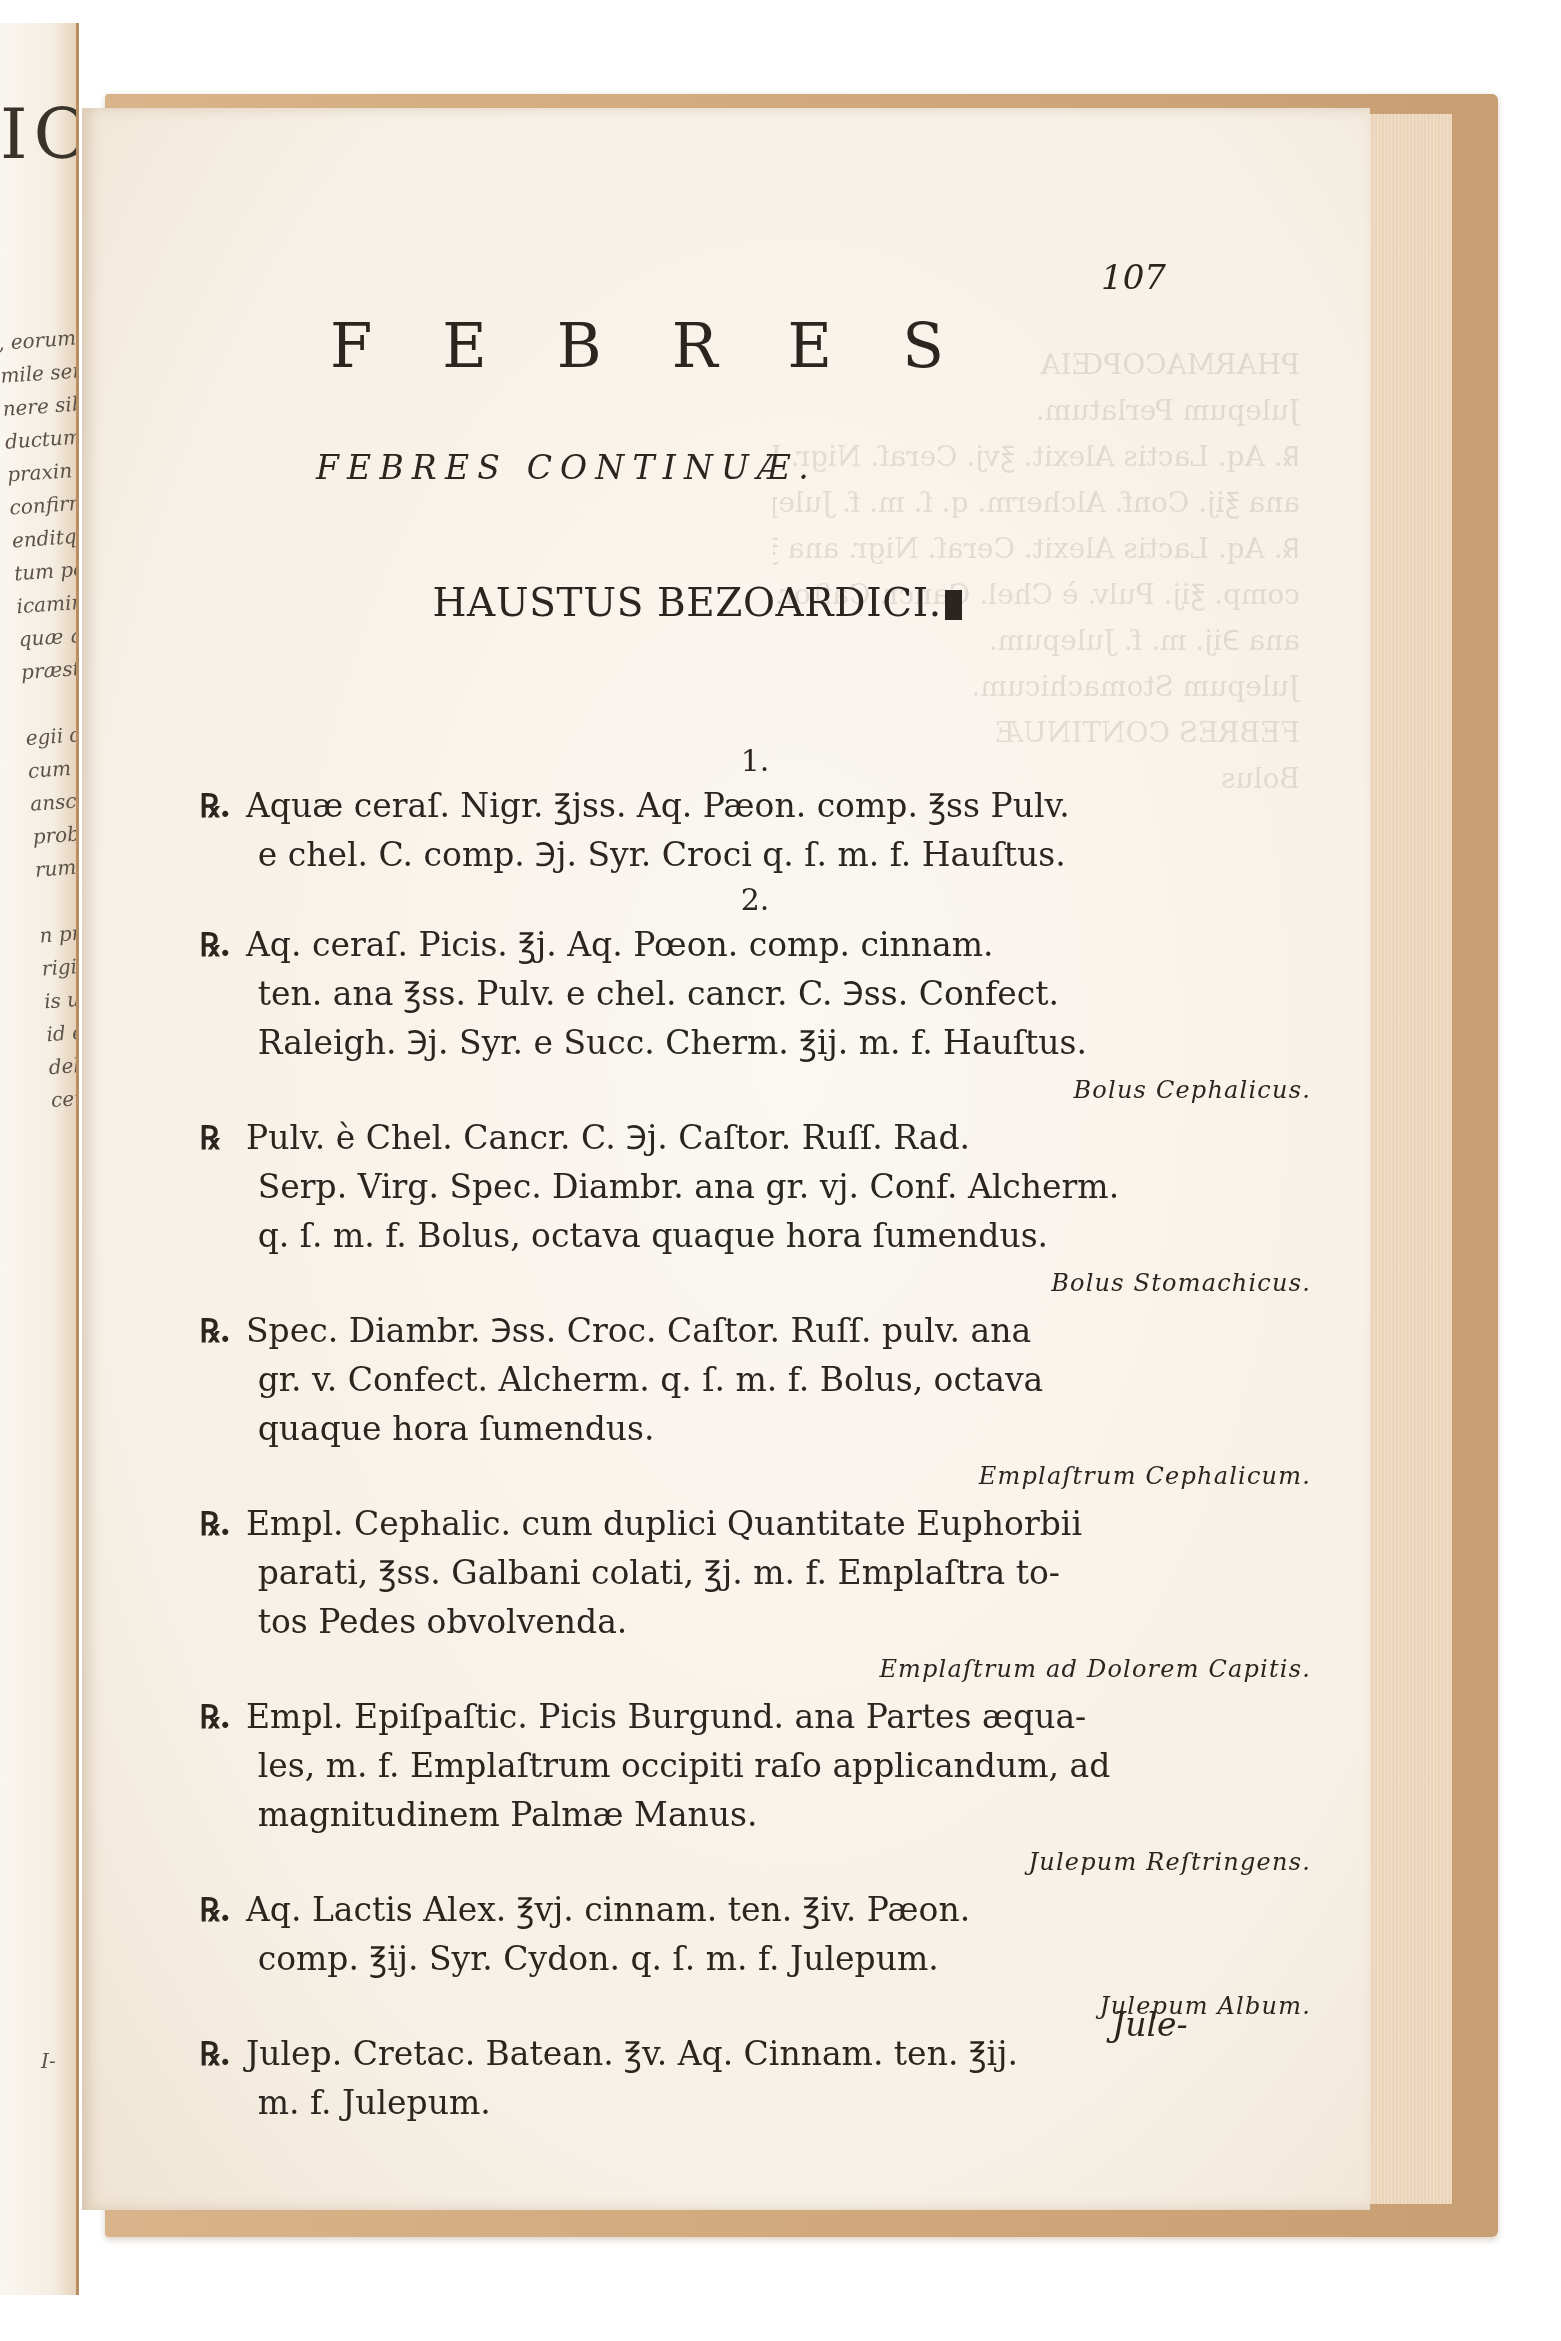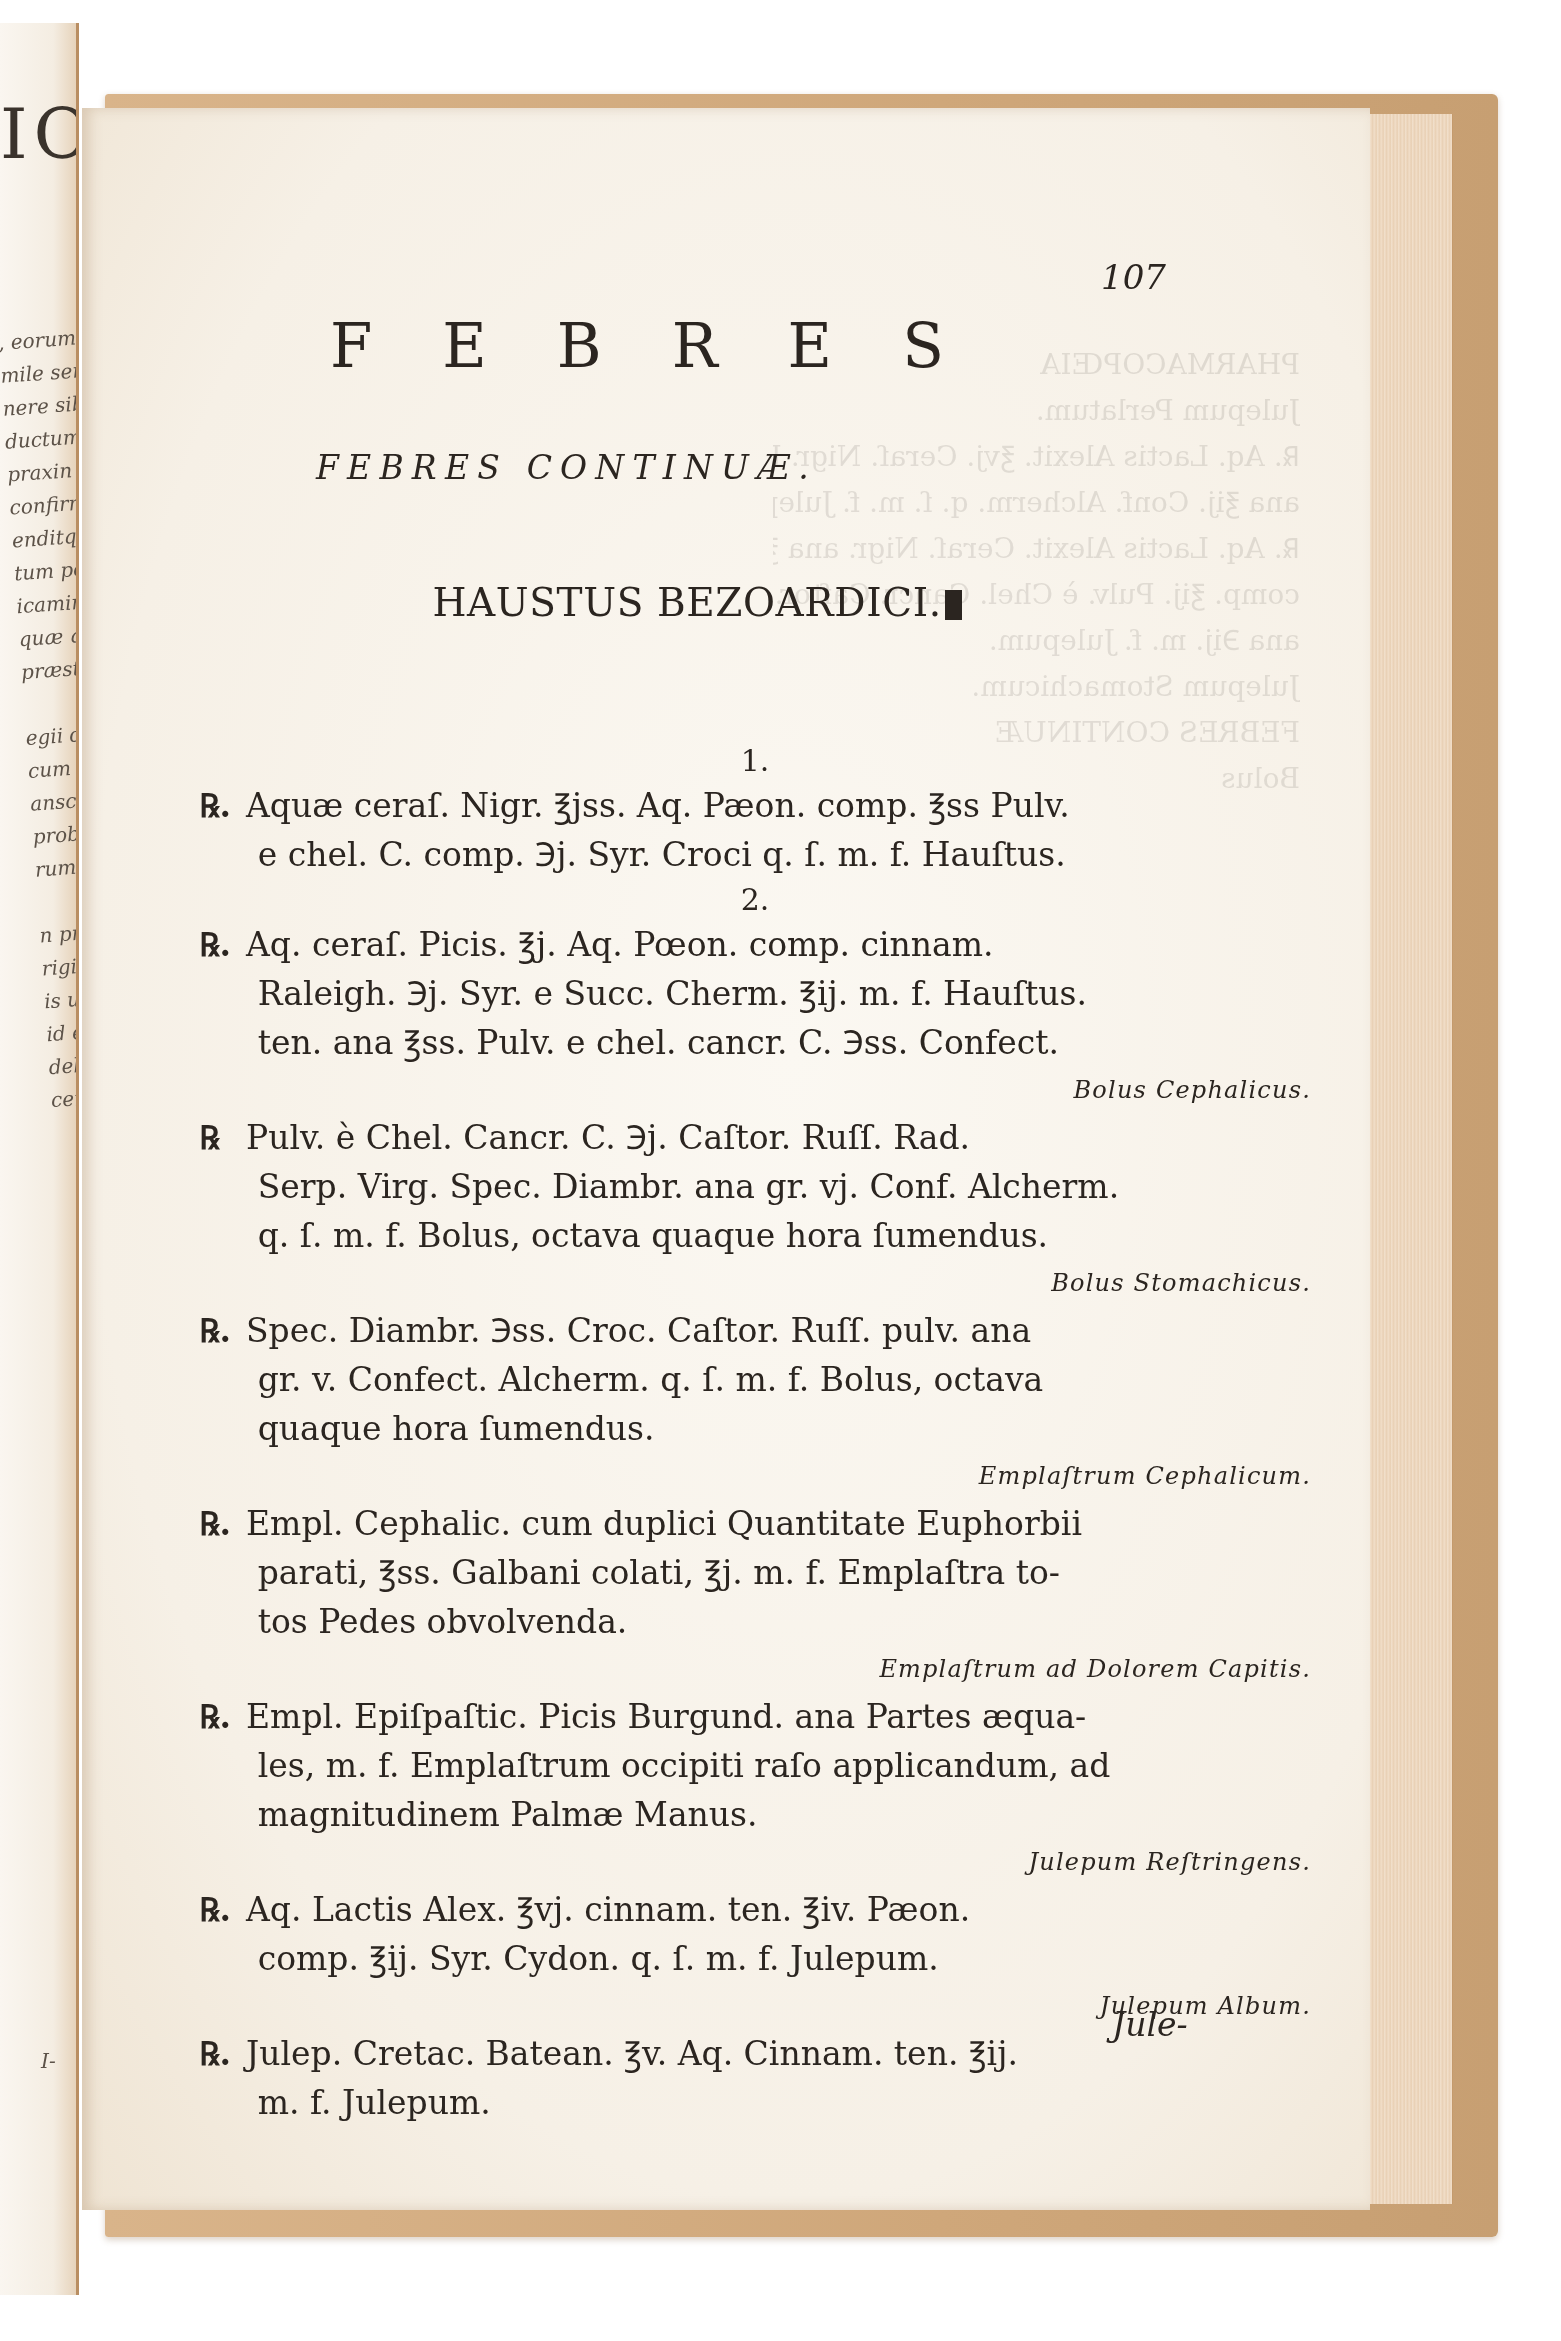--- a/index.html
+++ b/index.html
@@ -259,22 +259,22 @@
         <div class="rx-lines">
           <div>Aquæ ceraſ. Nigr. ℥jss. Aq. Pæon. comp. ℥ss Pulv.</div>
           <div class="cont">e chel. C. comp. ℈j. Syr. Croci q. ſ. m. f. Hauſtus.</div>
         </div>
       </div>
       <div class="num">2.</div>
       <div class="rx">
         <span class="rx-sym">℞.</span>
         <div class="rx-lines">
           <div>Aq. ceraſ. Picis. ℥j. Aq. Pœon. comp. cinnam.</div>
+          <div class="cont">ten. ana ℥ss. Pulv. e chel. cancr. C. ℈ss. Confect.</div>
           <div class="cont">Raleigh. ℈j. Syr. e Succ. Cherm. ℥ij. m. f. Hauſtus.</div>
-          <div class="cont">ten. ana ℥ss. Pulv. e chel. cancr. C. ℈ss. Confect.</div>
         </div>
       </div>
       <div class="rx-heading">Bolus Cephalicus.</div>
       <div class="rx">
         <span class="rx-sym">℞</span>
         <div class="rx-lines">
           <div>Pulv. è Chel. Cancr. C. ℈j. Caſtor. Ruſſ. Rad.</div>
           <div class="cont">Serp. Virg. Spec. Diambr. ana gr. vj. Conf. Alcherm.</div>
           <div class="cont">q. ſ. m. f. Bolus, octava quaque hora ſumendus.</div>
         </div>

